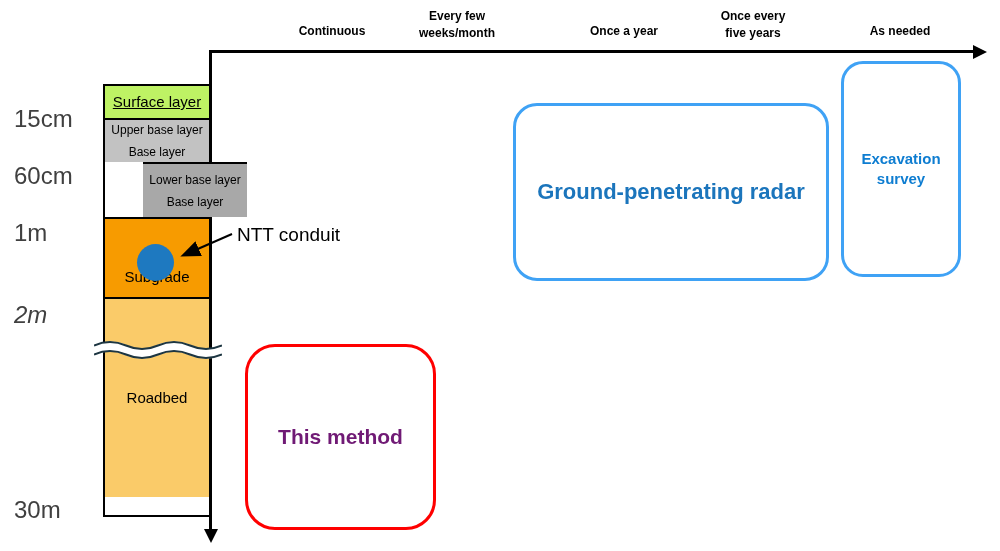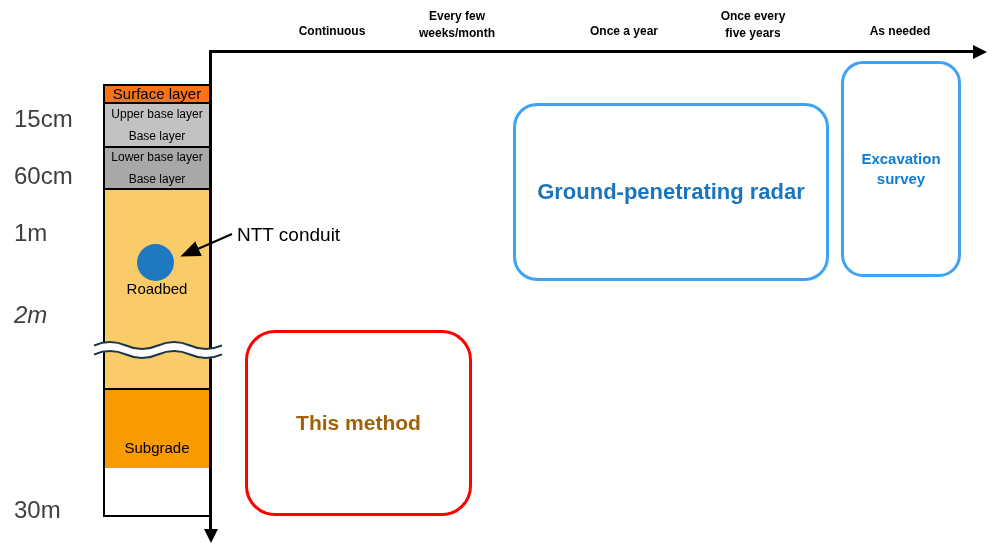--- a/index.html
+++ b/index.html
@@ -37,23 +37,23 @@
     border:2px solid #000;box-sizing:border-box;
   }
   .layer{
     box-sizing:border-box;width:100%;
     display:flex;flex-direction:column;align-items:center;justify-content:center;
     text-align:center;white-space:pre-line;color:#000;
   }
   .layer + .layer{border-top:2px solid #000;}
   .layer-main{font-size:15px;line-height:18px;}
   .layer-sub{font-size:12px;line-height:22px;}
-  #layer-surface{height:16px;background:#f97316;}
+  #layer-surface{height:32px;background:#bef264;text-decoration:underline;}
   #layer-upper-base{height:44px;background:#C2C2C2;}
-  #layer-lower-base{height:42px;background:#A8A8A8;}
+  #layer-lower-base{height:55px;background:#A8A8A8;margin-left:38px;}
   #layer-subgrade{height:80px;background:#F79B00;justify-content:flex-end;padding-bottom:11px;}
   #layer-roadbed{height:200px;background:#FACB69;}
 
   #conduit-circle{
     position:absolute;left:137px;top:244px;width:37px;height:37px;
     border-radius:50%;background:#1E79C0;
   }
   #conduit-label{
     position:absolute;left:237px;top:224px;font-size:19px;line-height:22px;color:#000;
   }
@@ -62,22 +62,22 @@
   .method-box{
     position:absolute;box-sizing:border-box;background:#fff;
     display:flex;align-items:center;justify-content:center;text-align:center;
     white-space:pre-line;font-weight:bold;
   }
   .blue-box{border:3px solid #3FA2F5;color:#0E7DD1;}
   #box-pavement{left:511px;top:59px;width:319px;height:35px;border-radius:15px;font-size:15px;}
   #box-gpr{left:513px;top:103px;width:316px;height:178px;border-radius:24px;font-size:22px;color:#1B75BC;}
   #box-excavation{left:841px;top:61px;width:120px;height:216px;border-radius:22px;font-size:15px;line-height:20px;}
   #box-this-method{
-    left:245px;top:330px;width:227px;height:186px;border-radius:30px;
-    border:3px solid #FF0000;color:#a16207;font-size:21px;
+    left:245px;top:344px;width:191px;height:186px;border-radius:30px;
+    border:3px solid #FF0000;color:#701a75;font-size:21px;
   }
 </style>
 </head>
 <body>
 
 <div id="canvas">
 
   <div class="freq-label" style="left:332px;top:23px;">Continuous</div>
   <div class="freq-label" style="left:457px;top:8px;">Every few
 weeks/month</div>
@@ -96,22 +96,22 @@
   <div class="depth-tick" style="top:219px;">1m</div>
   <div class="depth-tick" style="top:301px;font-style:italic;">2m</div>
   <div class="depth-tick" style="top:496px;">30m</div>
 
   <div id="ground-column">
     <div class="layer layer-main" id="layer-surface">Surface layer</div>
     <div class="layer layer-sub" id="layer-upper-base">Upper base layer
 Base layer</div>
     <div class="layer layer-sub" id="layer-lower-base">Lower base layer
 Base layer</div>
+    <div class="layer layer-main" id="layer-subgrade">Subgrade</div>
     <div class="layer layer-main" id="layer-roadbed">Roadbed</div>
-    <div class="layer layer-main" id="layer-subgrade">Subgrade</div>
   </div>
 
   <div id="conduit-circle"></div>
   <div id="conduit-label">NTT conduit</div>
   <svg class="abs" style="left:170px;top:228px;" width="70" height="36" viewBox="0 0 70 36">
     <defs>
       <marker id="ah" markerWidth="10" markerHeight="8" refX="8" refY="4" orient="auto">
         <path d="M0,0 L10,4 L0,8 z" fill="#000"></path>
       </marker>
     </defs>

